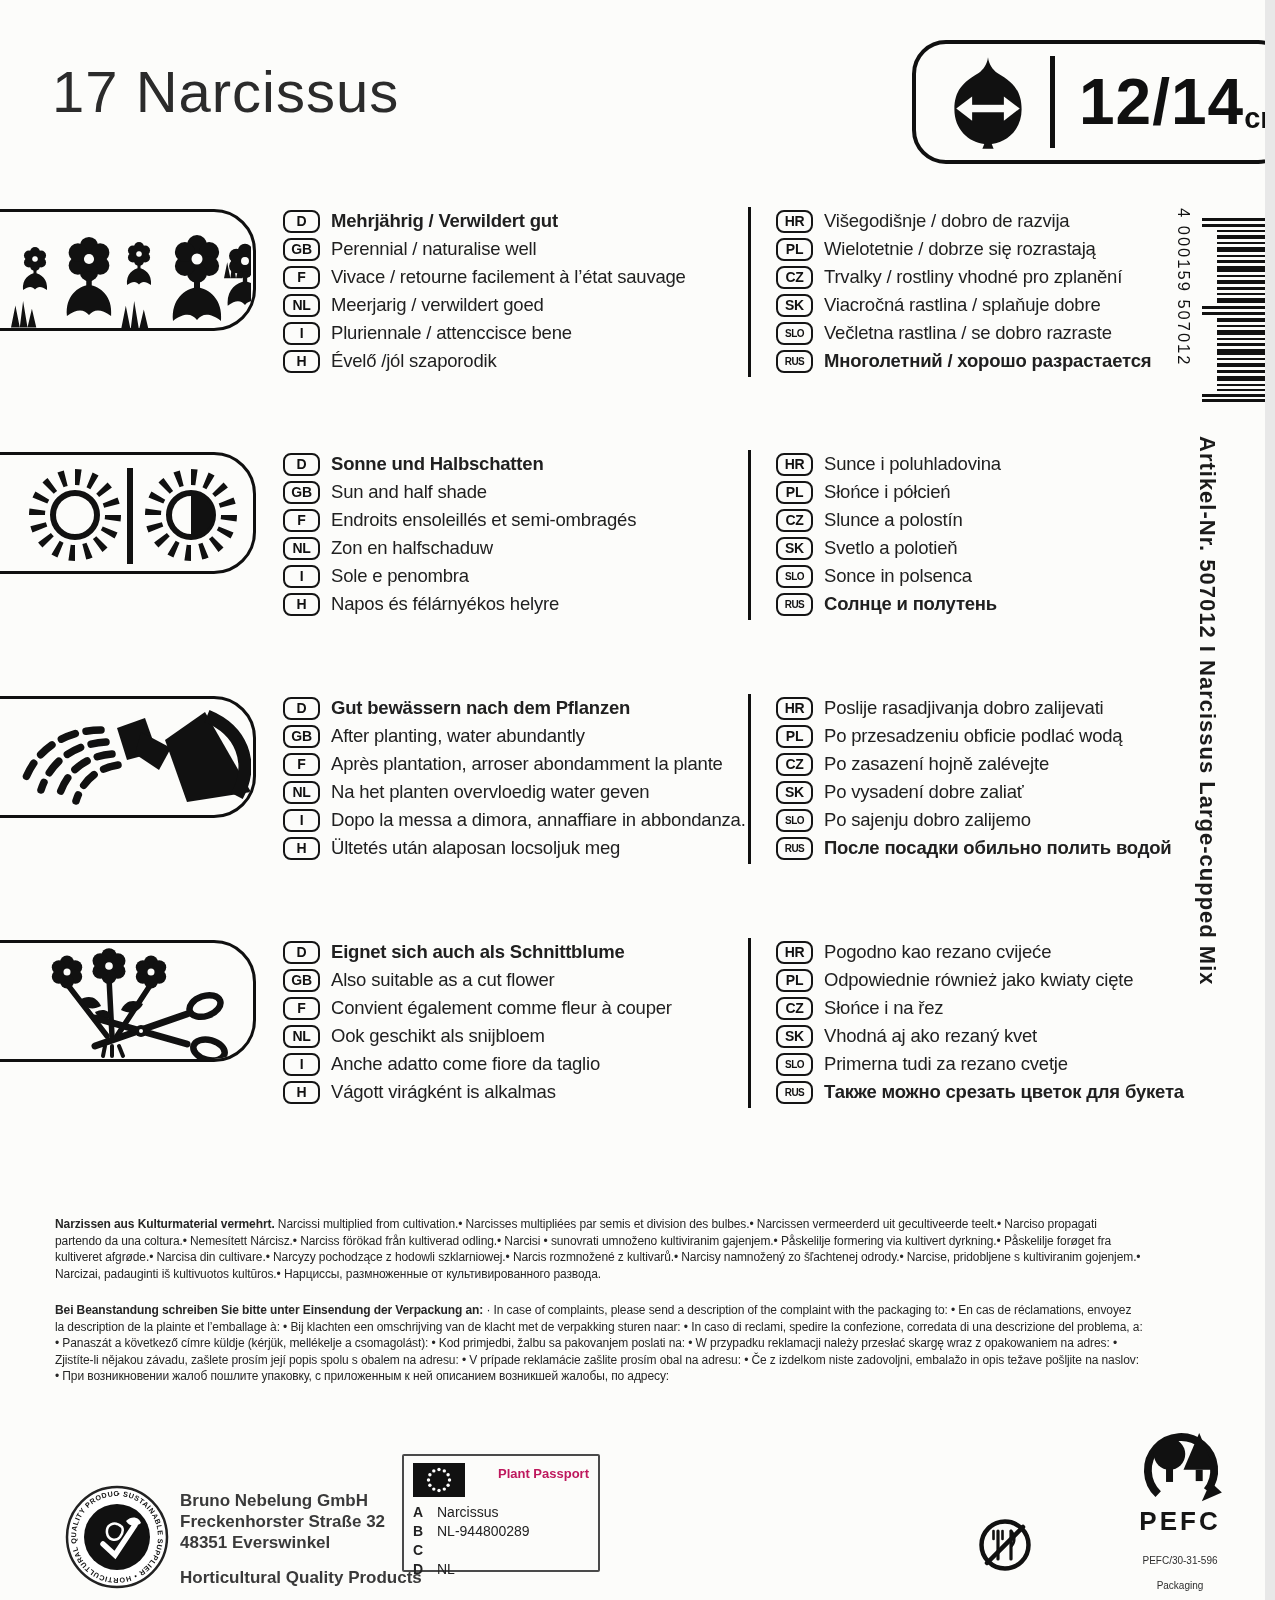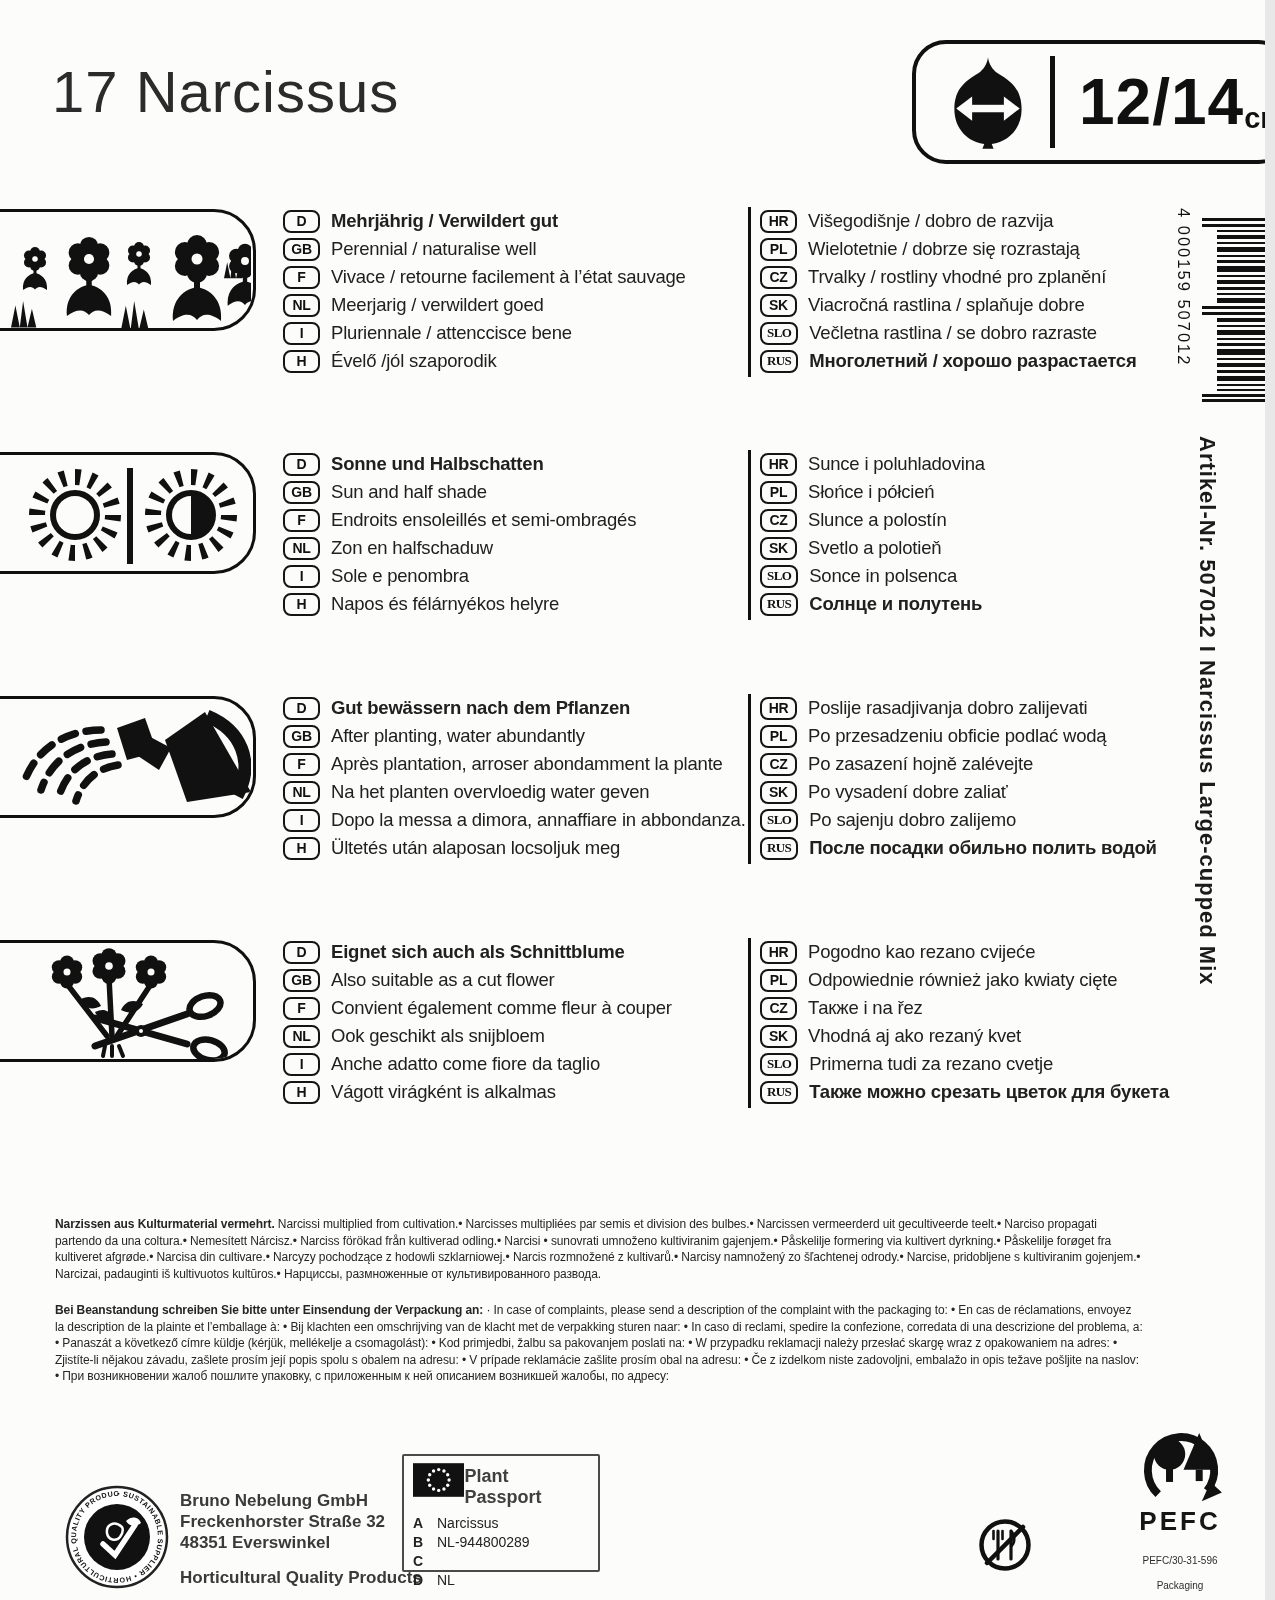--- a/index.html
+++ b/index.html
@@ -27,44 +27,44 @@
   .artikel{position:absolute;left:1194px;top:436px;writing-mode:vertical-rl;text-orientation:mixed;
            font-size:22px;font-weight:700;letter-spacing:1px;color:#1b1b1b;white-space:nowrap;}
 
   
   .block{position:absolute;left:0;width:1160px;height:180px;}
   .icon-box{position:absolute;left:-46px;top:2px;width:302px;height:122px;box-sizing:border-box;
             border:3.5px solid #101010;border-radius:42px;overflow:hidden;}
   .icon-box svg{position:absolute;left:52px;top:5px;}
   .col{position:absolute;top:0;display:flex;flex-direction:column;}
   .col.left{left:283px;width:455px;}
-  .col.right{left:748px;width:410px;border-left:3px solid #101010;padding-left:9px;min-height:170px;}
+  .col.right{left:748px;width:410px;border-left:3px solid #101010;padding-left:25px;min-height:170px;}
   .lang-row{display:flex;align-items:center;height:28px;gap:11px;}
   .lang-badge{box-sizing:border-box;min-width:37px;height:23px;padding:0 5px;border:2.5px solid #141414;
               border-radius:8px;display:inline-flex;align-items:center;justify-content:center;
               font-size:14px;font-weight:700;letter-spacing:-0.3px;color:#111;flex:none;}
-  .lang-badge.wide{font-size:13px;letter-spacing:-0.6px;font-family:Liberation Serif, serif;}
+  .lang-badge.wide{font-size:10px;letter-spacing:-0.6px;}
   .lang-text{font-size:18.5px;letter-spacing:-0.2px;white-space:nowrap;color:#202020;}
   .lang-text.bold{font-weight:700;}
   .lang-text.semibold{font-weight:600;}
 
   
   .fine{position:absolute;left:55px;width:1088px;margin:0;font-size:12px;line-height:16.6px;
         letter-spacing:-0.1px;color:#262626;}
   .fine .lead{font-weight:700;}
 
   
   .sus-badge{position:absolute;left:64px;top:1484px;}
   .company{position:absolute;left:180px;top:1490px;font-size:17px;font-weight:700;line-height:21px;color:#3a3a3a;}
   .tagline{position:absolute;left:180px;top:1568px;font-size:17px;font-weight:700;color:#3a3a3a;}
 
   .passport{position:absolute;left:402px;top:1454px;width:198px;height:118px;box-sizing:border-box;
             border:2px solid #4a4a4a;border-radius:2px;padding:7px 9px;}
   .pp-head{display:flex;justify-content:space-between;align-items:flex-start;}
-  .pp-title{font-weight:700;font-size:18px;color:#404040;margin-top:3px;}
+  .pp-title{font-weight:700;font-size:13px;color:#be185d;margin-top:3px;}
   .pp-rows{margin-top:5px;}
   .pp-row{display:flex;height:19px;align-items:center;font-size:14px;color:#222;}
   .pp-key{font-weight:700;width:24px;flex:none;}
 
   .nofood{position:absolute;left:978px;top:1518px;}
   .pefc{position:absolute;left:1122px;top:1418px;width:116px;text-align:center;color:#222;}
   .pefc-name{font-size:26px;font-weight:700;letter-spacing:3px;margin-top:-2px;color:#161616;}
   .pefc-cert{font-size:10px;margin-top:18px;color:#2d2d2d;}
   .pefc-pack{font-size:10px;margin-top:14px;color:#2d2d2d;}
 </style>
@@ -416,21 +416,21 @@
         <div class="lang-row">
           <span class="lang-badge">HR</span>
           <span class="lang-text">Pogodno kao rezano cvijeće</span>
         </div>
         <div class="lang-row">
           <span class="lang-badge">PL</span>
           <span class="lang-text">Odpowiednie również jako kwiaty cięte</span>
         </div>
         <div class="lang-row">
           <span class="lang-badge">CZ</span>
-          <span class="lang-text">Также i na řez</span>
+          <span class="lang-text">Słońce i na řez</span>
         </div>
         <div class="lang-row">
           <span class="lang-badge">SK</span>
           <span class="lang-text">Vhodná aj ako rezaný kvet</span>
         </div>
         <div class="lang-row">
           <span class="lang-badge wide">SLO</span>
           <span class="lang-text">Primerna tudi za rezano cvetje</span>
         </div>
         <div class="lang-row">

